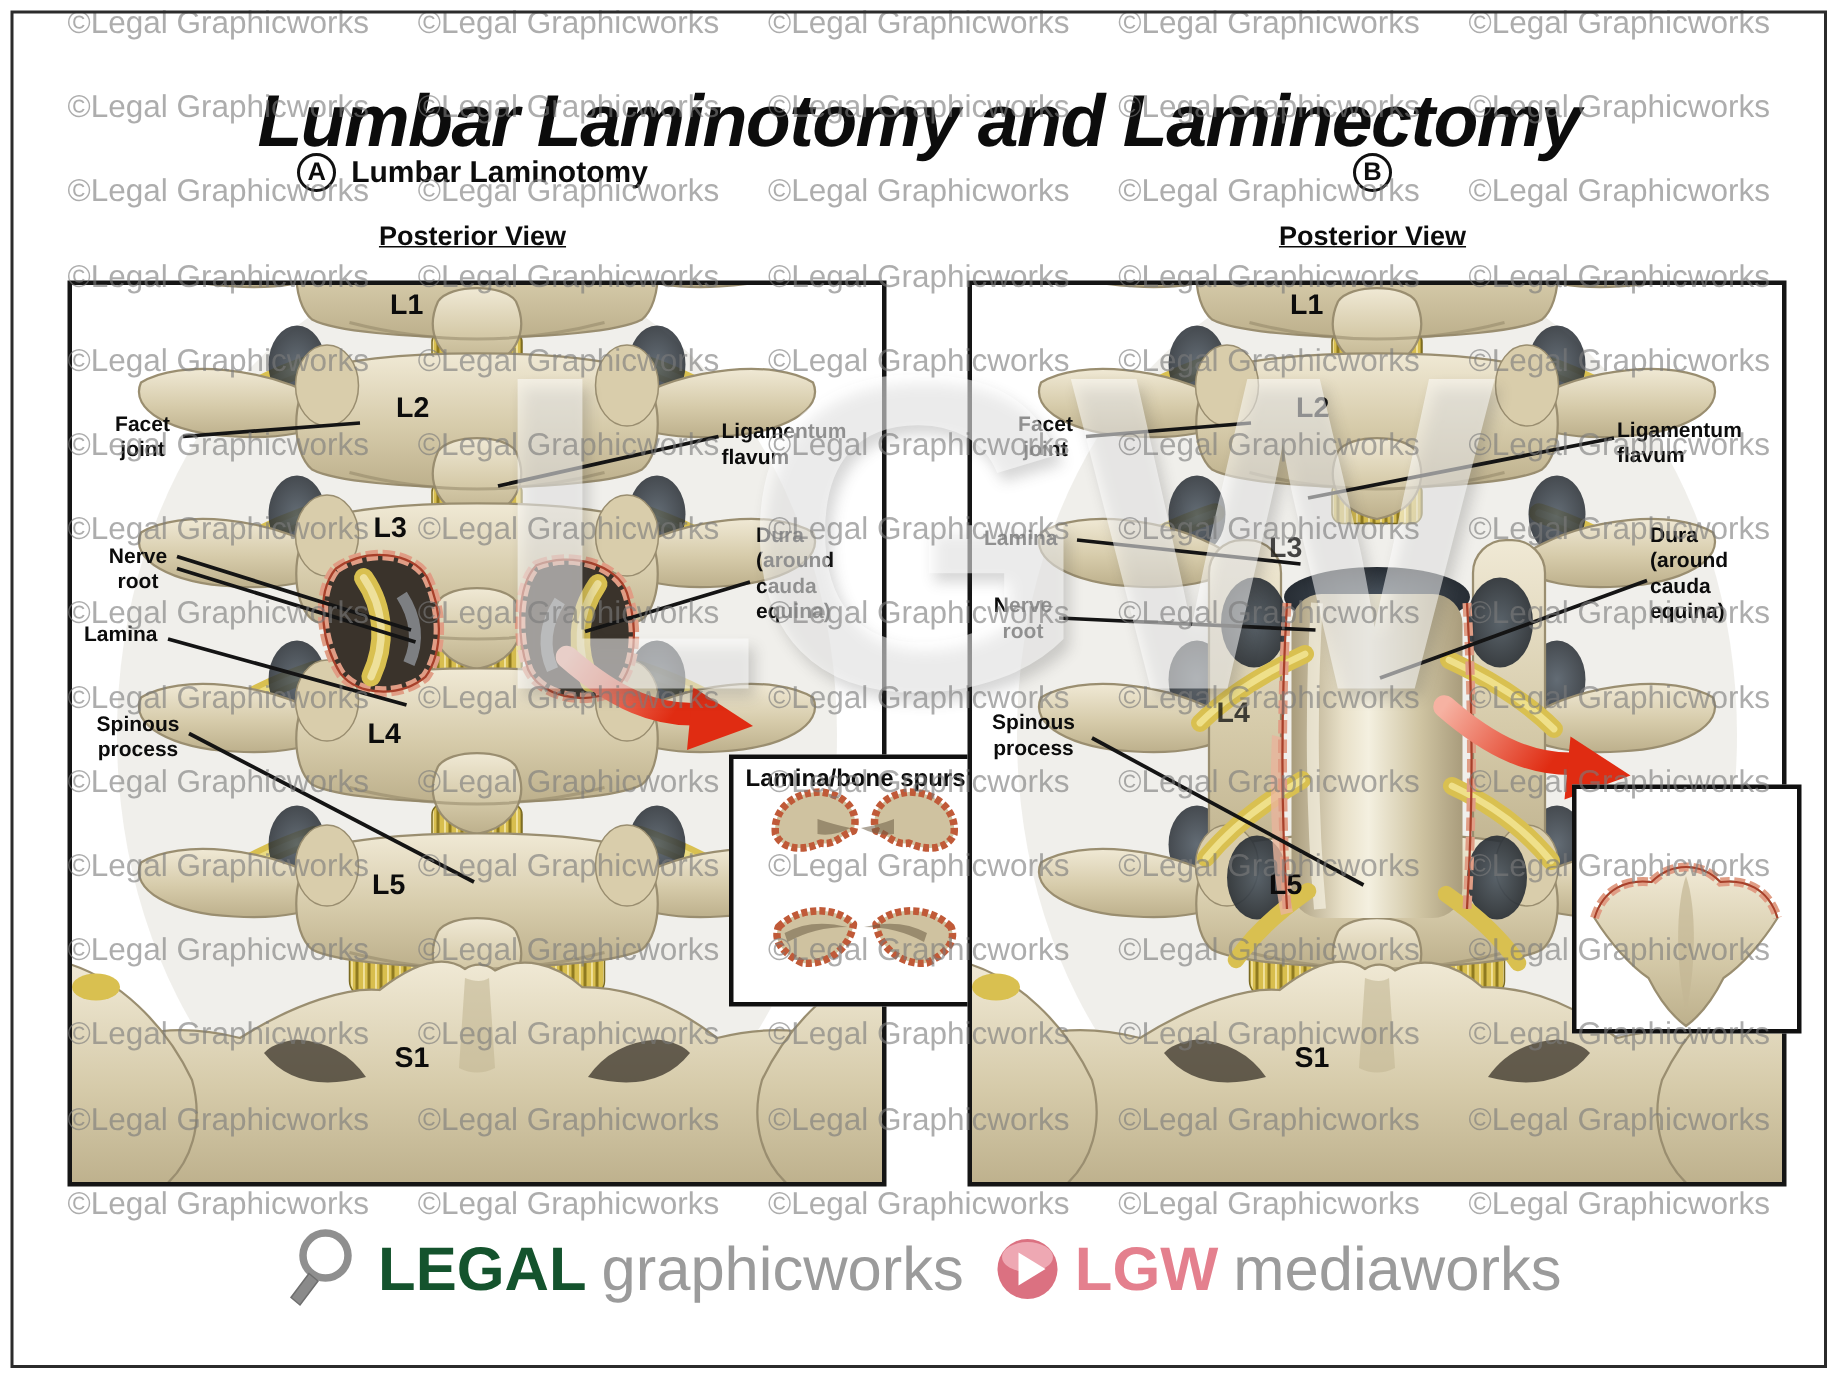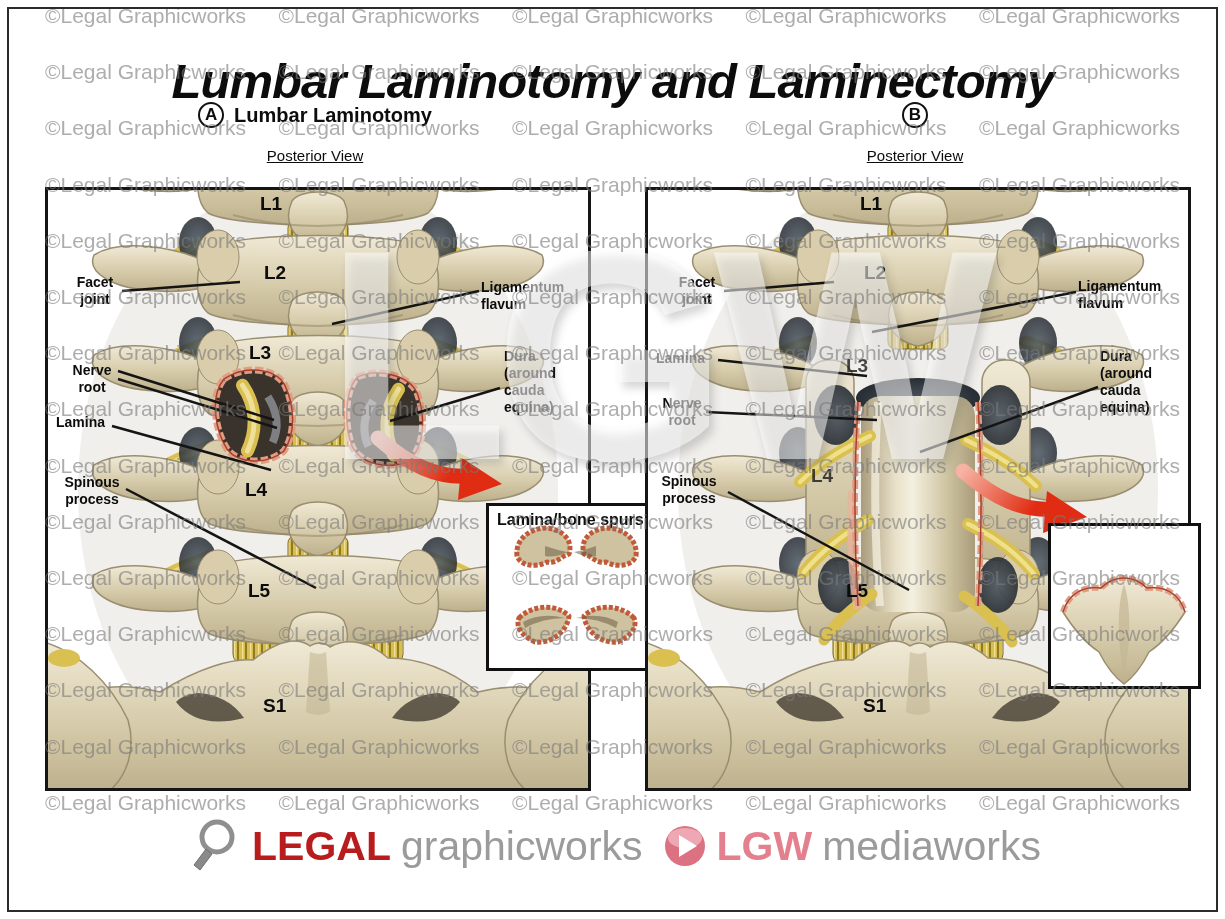--- a/index.html
+++ b/index.html
@@ -9,21 +9,21 @@
          border:2px solid #2b2b2b;pointer-events:none;z-index:60;}
   
   .title{position:absolute;left:0;top:20px;width:100%;text-align:center;
          font-size:49px;font-weight:bold;letter-spacing:-1px;z-index:3;font-style:italic;}
   .panel-head{position:absolute;top:100px;height:30px;display:flex;align-items:center;
               justify-content:center;gap:10px;font-size:20px;font-weight:bold;z-index:3;}
   .panel-head.a{left:45px;width:540px;}
   .panel-head.b{left:645px;width:540px;}
   .badge{display:inline-flex;width:26px;height:26px;border:2.5px solid #111;border-radius:50%;
          align-items:center;justify-content:center;font-size:17px;font-weight:bold;box-sizing:border-box;}
-  .view-label{position:absolute;top:147px;text-align:center;font-size:15px;font-weight:normal;
+  .view-label{position:absolute;top:147px;text-align:center;font-size:18px;font-weight:bold;
               text-decoration:underline;z-index:3;}
   .view-label.a{left:45px;width:540px;}
   .view-label.b{left:645px;width:540px;}
   
   .panel{position:absolute;top:187px;width:540px;height:598px;border:3px solid #151515;
          box-sizing:content-box;background:#fff;z-index:2;}
   .panel.a{left:45px;}
   .panel.b{left:645px;}
   .panel svg.art{position:absolute;left:0;top:0;z-index:1;}
   .panel svg.leads{position:absolute;left:0;top:0;z-index:4;pointer-events:none;}
@@ -384,21 +384,21 @@
     <span class="wm" style="left: 745.5px; top: 790.8px;">©Legal Graphicworks</span>
     <span class="wm" style="left: 979px; top: 790.8px;">©Legal Graphicworks</span>
   </div>
 
 <div class="footer">
   <div class="brandline">
     <svg width="58" height="58" viewBox="0 0 58 58">
       <circle cx="33" cy="20" r="15" fill="none" stroke="#8f8f8f" stroke-width="5"></circle>
       <path d="M22,32 L10,48 L16,53 L28,37 Z" fill="#8a8a8a" stroke="#6f6f6f" stroke-width="1"></path>
     </svg>
-    <span class="brand-accent" style="color:#b91c1c">LEGAL</span>
+    <span class="brand-accent" style="color:#14532d">LEGAL</span>
     <span class="brand-grey" style="color:#9b9b9b">graphicworks</span>
     <svg width="44" height="44" viewBox="0 0 44 44" style="margin-left:10px">
       <ellipse cx="22" cy="22" rx="20" ry="20" fill="#db7181"></ellipse>
       <ellipse cx="22" cy="14" rx="17" ry="10" fill="#f2b7bf" opacity="0.8"></ellipse>
       <polygon points="16,11 34,22 16,33" fill="#ffffff"></polygon>
     </svg>
     <span class="brand-accent" style="color:#e4808e">LGW</span>
     <span class="brand-grey" style="color:#9b9b9b">mediaworks</span>
   </div>
 </div>

